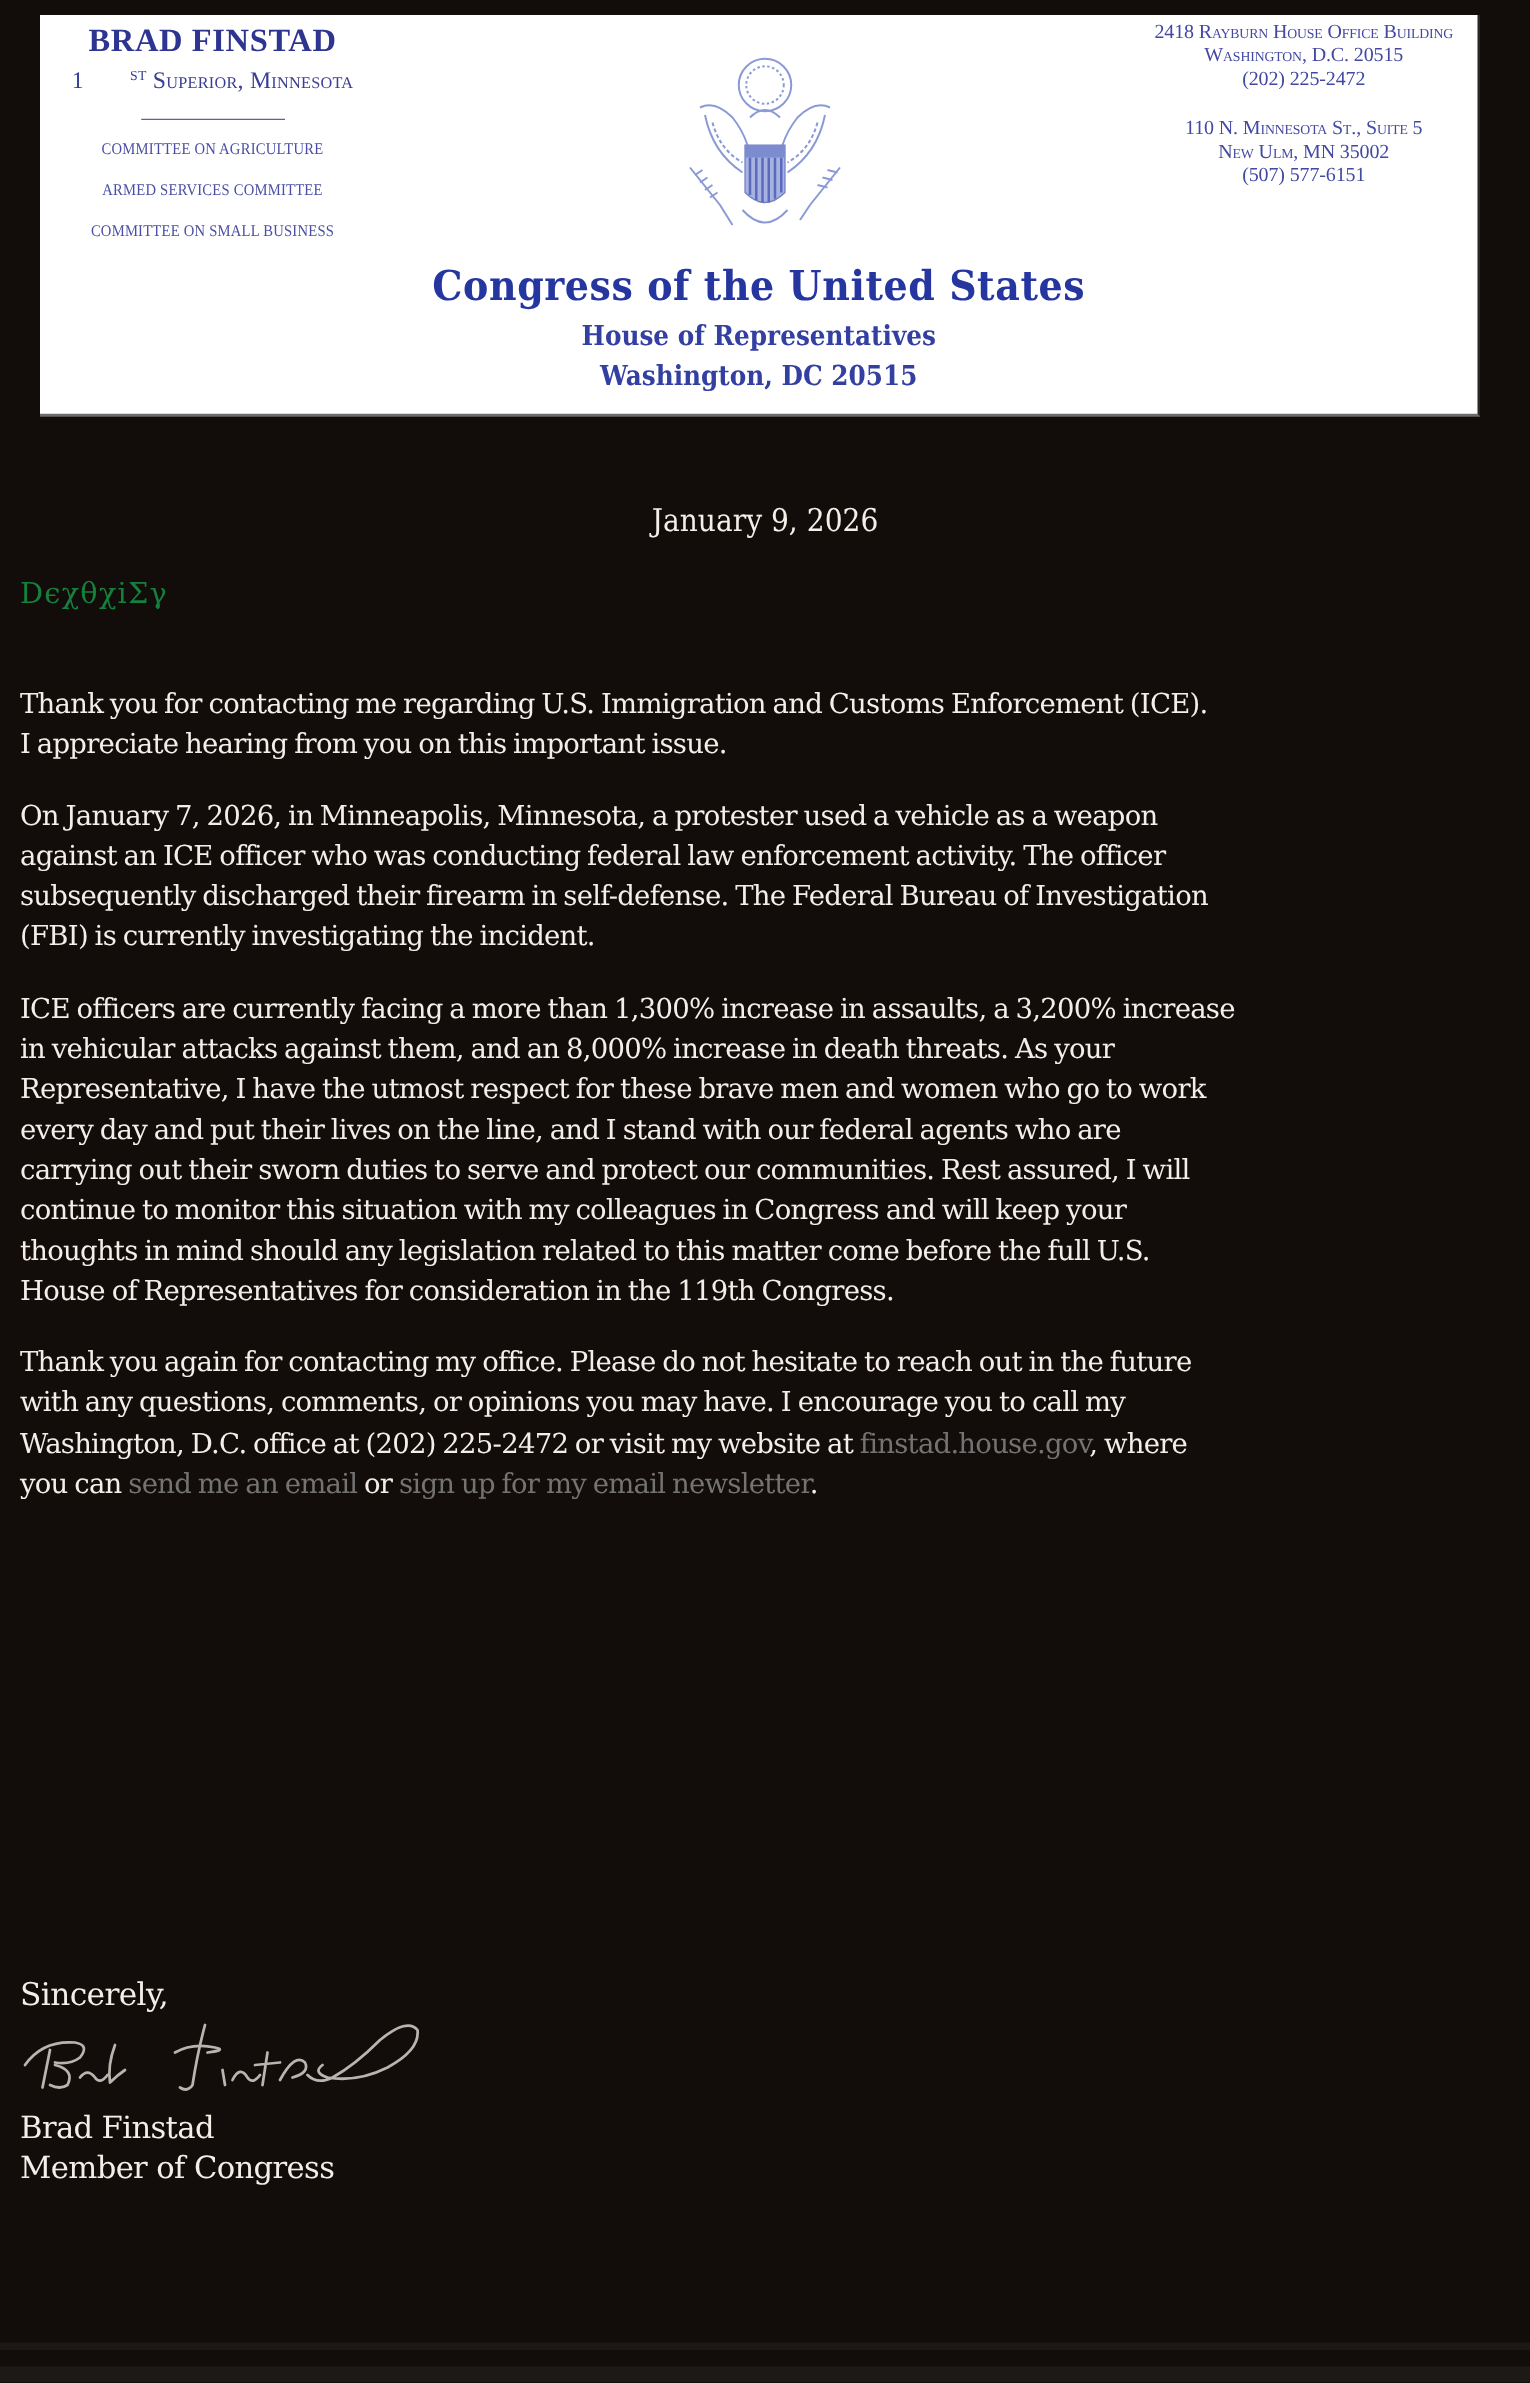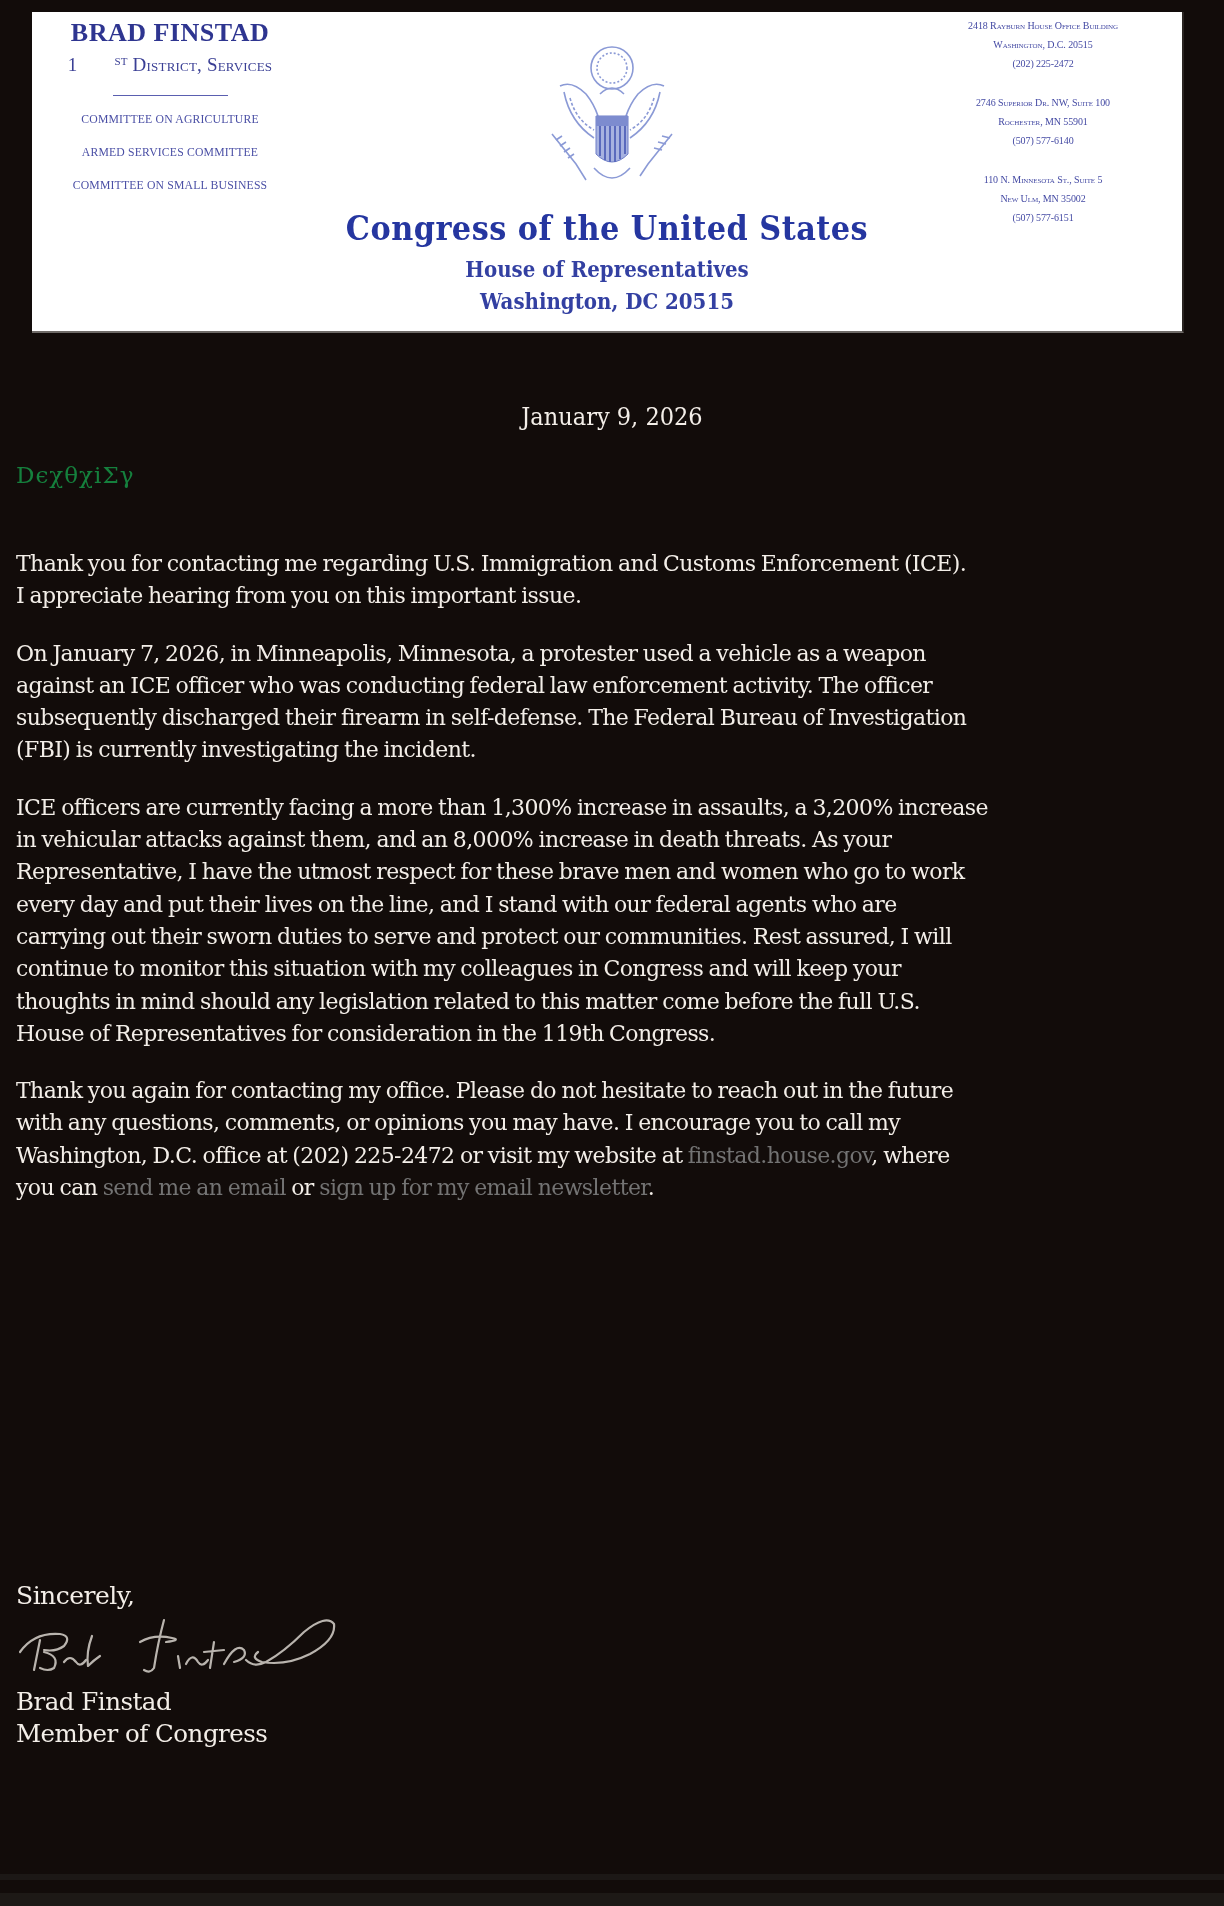--- a/index.html
+++ b/index.html
@@ -75,21 +75,21 @@
     right: 4px;
     top: 4px;
     width: 270px;
     text-align: center;
     color: #4349a3;
   }
   .lh-addr-block {
     margin-bottom: 20px;
   }
   .lh-addr-line {
-    font-size: 10px;
+    font-size: 16px;
     line-height: 19px;
     font-variant: small-caps;
     letter-spacing: -0.1px;
   }
   .seal {
     position: absolute;
     left: 510px;
     top: 30px;
     width: 140px;
     height: 150px;
@@ -210,21 +210,21 @@
     height: 13px;
     background: #1d1916;
   }
 </style>
 </head>
 <body>
 
 <div class="letterhead">
   <div class="lh-left">
     <div class="lh-name">BRAD FINSTAD</div>
-    <div class="lh-district"><span>1</span><sup>st</sup><span> District, Services</span></div>
+    <div class="lh-district"><span>1</span><sup>st</sup><span> Superior, Minnesota</span></div>
     <div class="lh-rule"></div>
     <div class="lh-committee">Committee on Agriculture</div>
     <div class="lh-committee">Armed Services Committee</div>
     <div class="lh-committee">Committee on Small Business</div>
   </div>
 
   <svg class="seal" viewBox="0 0 140 150" xmlns="http://www.w3.org/2000/svg">
     <g fill="none" stroke="#8b9ad6" stroke-width="1.6">
       <circle cx="70" cy="26" r="21"></circle>
       <circle cx="70" cy="26" r="15" stroke-dasharray="2 2"></circle>
@@ -255,25 +255,20 @@
     <rect x="54" y="74" width="32" height="10" fill="#7d8ccf"></rect>
   </svg>
 
   <div class="lh-right">
     <div class="lh-addr-block">
       <div class="lh-addr-line">2418 Rayburn House Office Building</div>
       <div class="lh-addr-line">Washington, D.C. 20515</div>
       <div class="lh-addr-line">(202) 225-2472</div>
     </div>
     <div class="lh-addr-block">
-      <div class="lh-addr-line">2746 Superior Dr. NW, Suite 100</div>
-      <div class="lh-addr-line">Rochester, MN 55901</div>
-      <div class="lh-addr-line">(507) 577-6140</div>
-    </div>
-    <div class="lh-addr-block">
       <div class="lh-addr-line">110 N. Minnesota St., Suite 5</div>
       <div class="lh-addr-line">New Ulm, MN 35002</div>
       <div class="lh-addr-line">(507) 577-6151</div>
     </div>
   </div>
 
   <div class="lh-congress">Congress of the United States</div>
   <div class="lh-house">House of Representatives</div>
   <div class="lh-city">Washington, DC 20515</div>
 </div>

